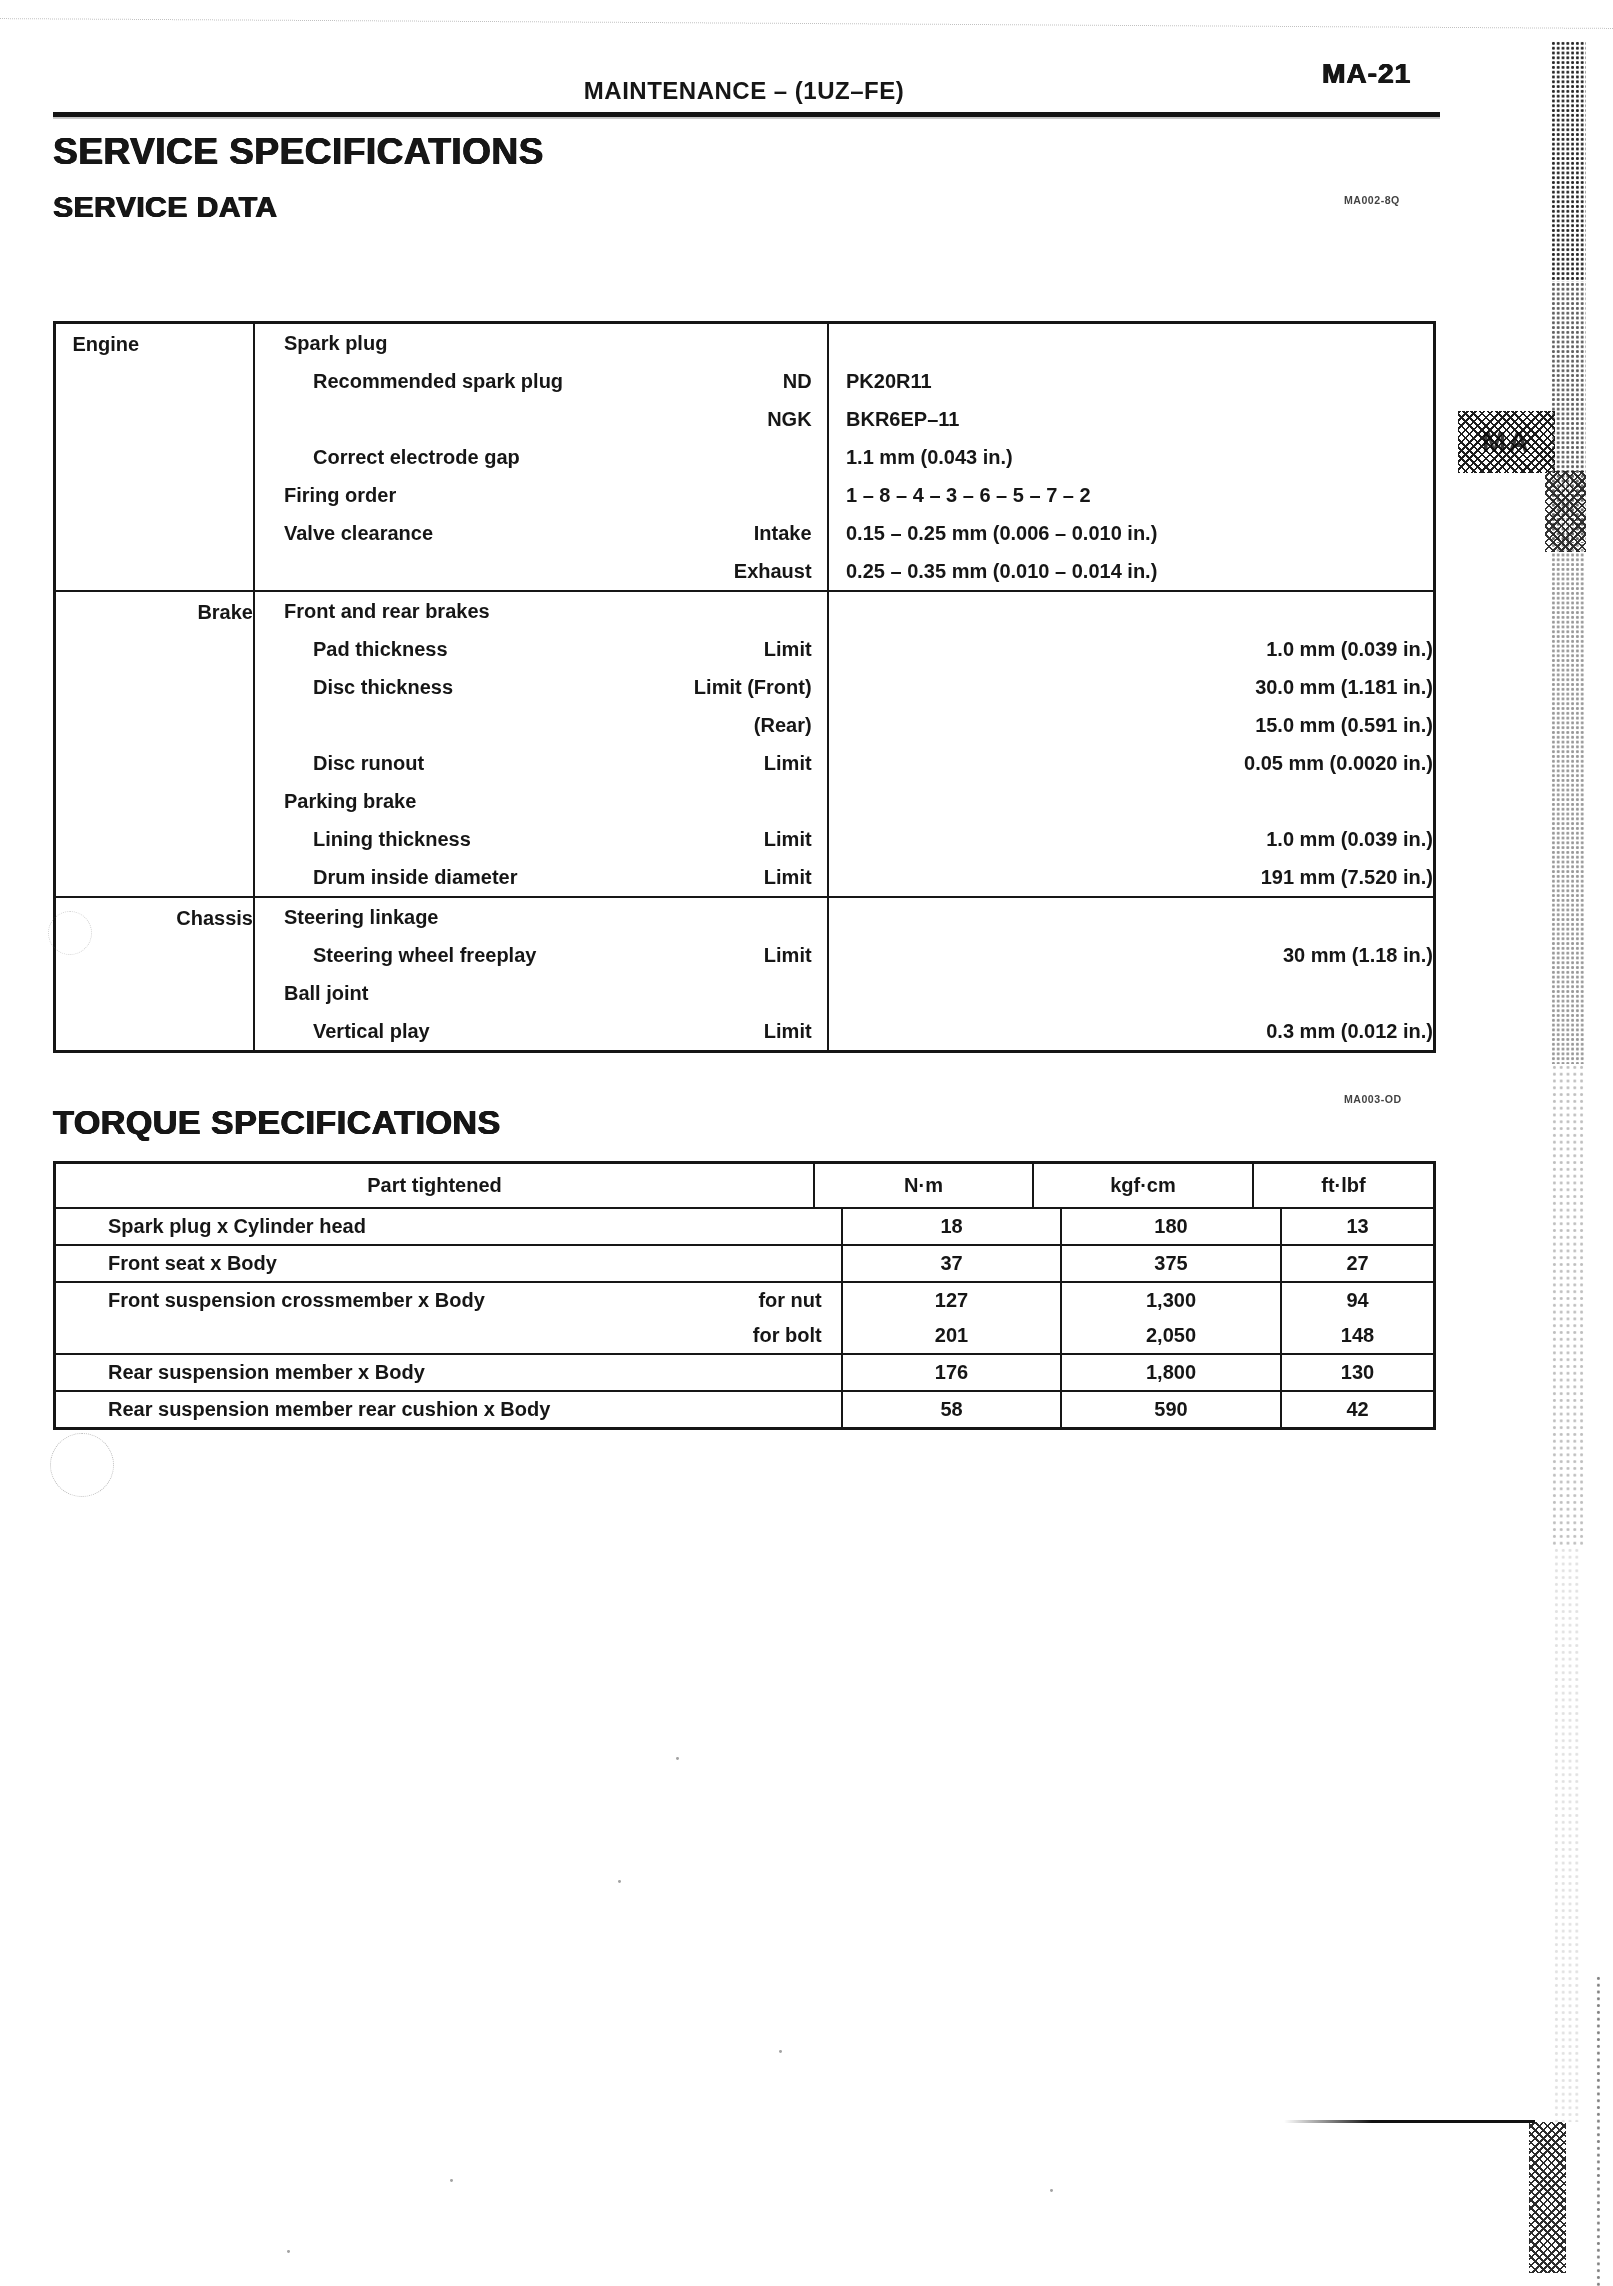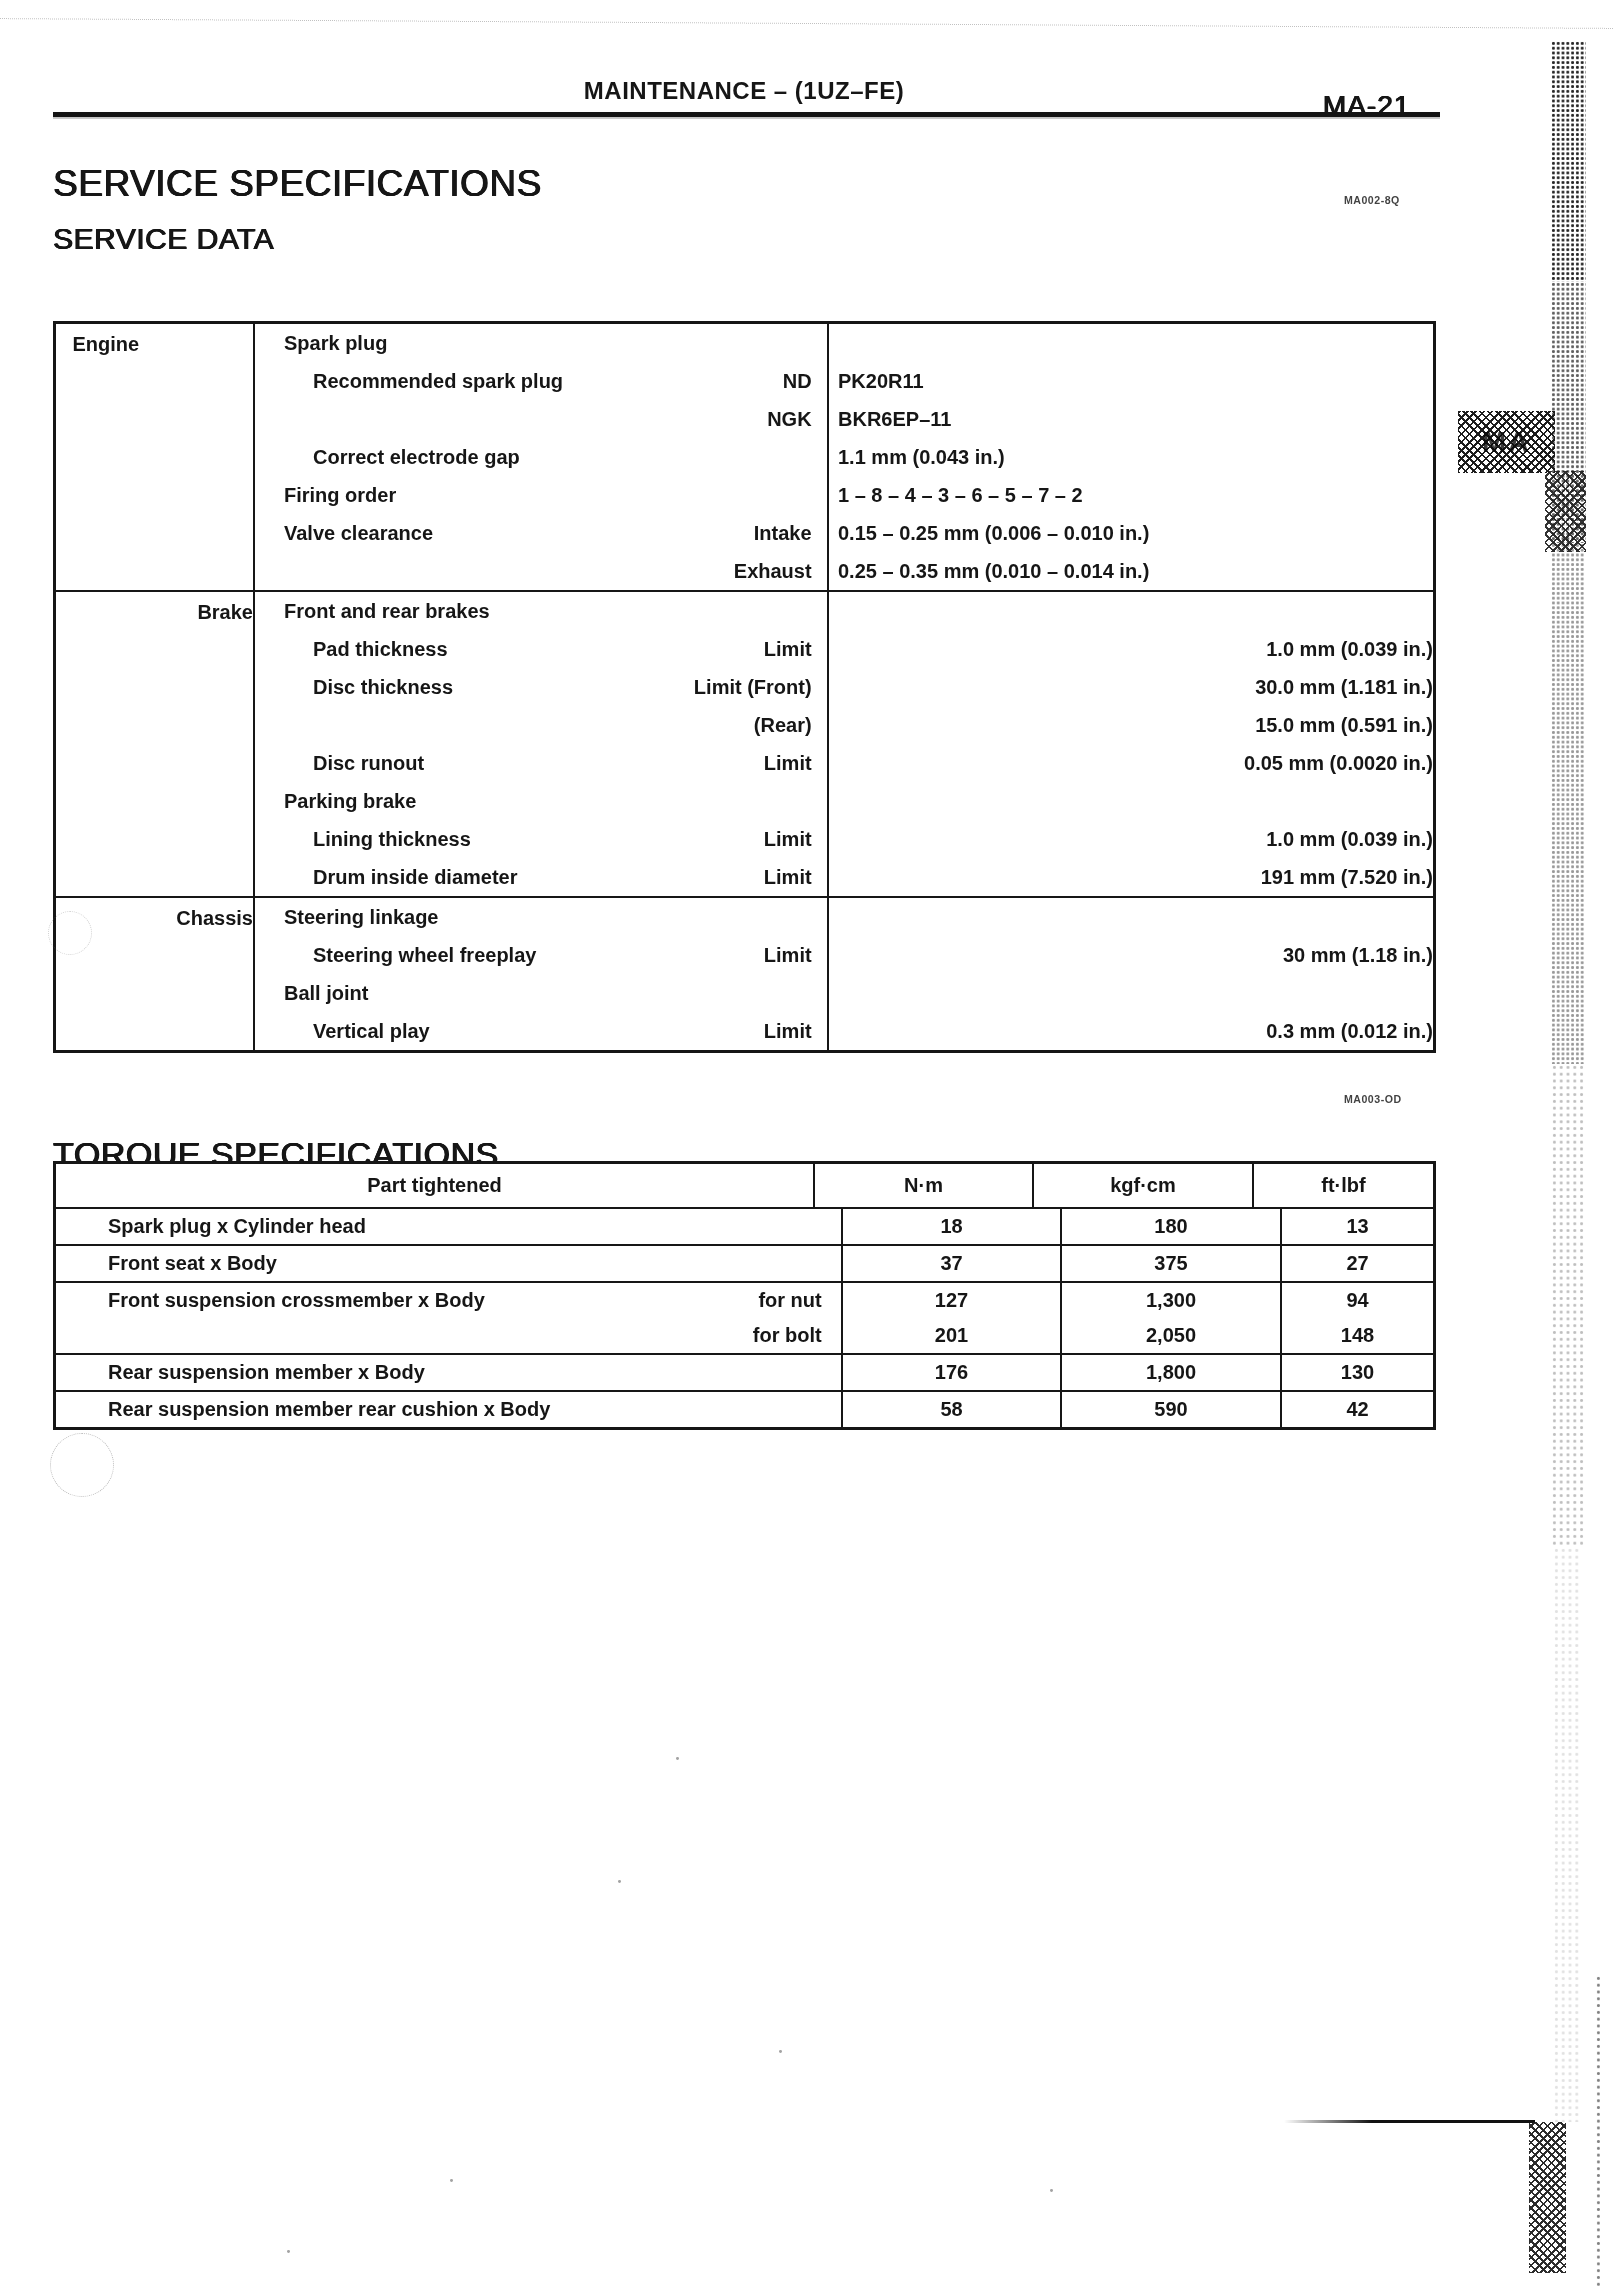--- a/index.html
+++ b/index.html
@@ -3,21 +3,21 @@
 <meta charset="utf-8">
 <style>
   html,body{margin:0;padding:0;background:#e8e8e8;}
   .page{
     position:relative;width:1613px;height:2286px;background:#ffffff;
     font-family:"Liberation Sans","DejaVu Sans",sans-serif;color:#161616;
     overflow:hidden;
   }
   .abs{position:absolute;}
   .b{font-weight:700;}
-  .heavy{font-weight:400;text-shadow:0.8px 0 currentColor,-0.4px 0 currentColor,0 0.4px currentColor;margin-top:32px;}
+  .heavy{font-weight:700;text-shadow:0.8px 0 currentColor,-0.4px 0 currentColor,0 0.4px currentColor;}
 
   
   .top-dots{left:0;top:23px;width:1613px;height:0;border-top:1.9px dotted #777;opacity:.45;transform:rotate(0.35deg);}
   .hdr-title{left:97px;top:77px;width:1294px;text-align:center;font-size:24px;letter-spacing:0.5px;}
   .hdr-page{left:1294px;top:58px;width:145px;text-align:center;font-size:28px;letter-spacing:1px;}
   .hdr-rule{left:53px;top:112px;width:1387px;height:4.8px;background:#141414;box-shadow:0 1.9px 0 rgba(20,20,20,.25);}
 
   .h1{left:53px;top:131px;font-size:37px;letter-spacing:0.5px;}
   .h2{left:53px;top:190px;font-size:30px;letter-spacing:0.5px;}
   .code{font-size:10.6px;font-weight:700;letter-spacing:0.5px;color:#222;opacity:.85;filter:blur(0.4px);}
@@ -26,21 +26,21 @@
   .h3{left:53px;top:1103px;font-size:34px;letter-spacing:0.5px;}
 
   
   .svc-table{left:53px;top:277px;width:1377px;border:3.9px solid #161616;background:#fff;margin-top:44px;}
   .svc-section{display:grid;grid-template-columns:199px 1fr;}
   .svc-section + .svc-section{border-top:2.9px solid #161616;text-align:right;}
   .svc-cat{border-right:2.9px solid #161616;padding:8.7px 0 0 16.4px;font-size:20px;font-weight:700;}
   .svc-row{display:grid;grid-template-columns:574px 1fr;height:38px;line-height:38px;font-size:20px;font-weight:700;}
   .svc-d{border-right:2.9px solid #161616;display:flex;justify-content:space-between;padding:0 15.4px 0 29px;white-space:nowrap;}
   .svc-d .lbl.ind{padding-left:29px;}
-  .svc-v{padding-left:9px;white-space:nowrap;}
+  .svc-v{padding-left:17px;white-space:nowrap;}
 
   
   .tq-table{left:53px;top:1161px;width:1377px;border:3.9px solid #161616;background:#fff;}
   .tq-hdr{display:grid;grid-template-columns:759px 219px 220px 1fr;height:43px;line-height:43px;border-bottom:2.9px solid #161616;font-size:20px;font-weight:700;}
   .tq-hdr div{text-align:center;}
   .tq-hdr .c1{border-right:2.9px solid #161616;}
   .tq-hdr .c2,.tq-hdr .c3{border-right:2.9px solid #161616;}
   .tq-row{display:grid;grid-template-columns:759px 219px 220px 1fr;height:35px;line-height:35px;font-size:20px;font-weight:700;padding-left:28px;}
   .tq-row.sep{border-top:2.9px solid #161616;}
   .tq-part{border-right:2.9px solid #161616;display:flex;justify-content:space-between;padding:0 19.3px 0 24px;white-space:nowrap;}

